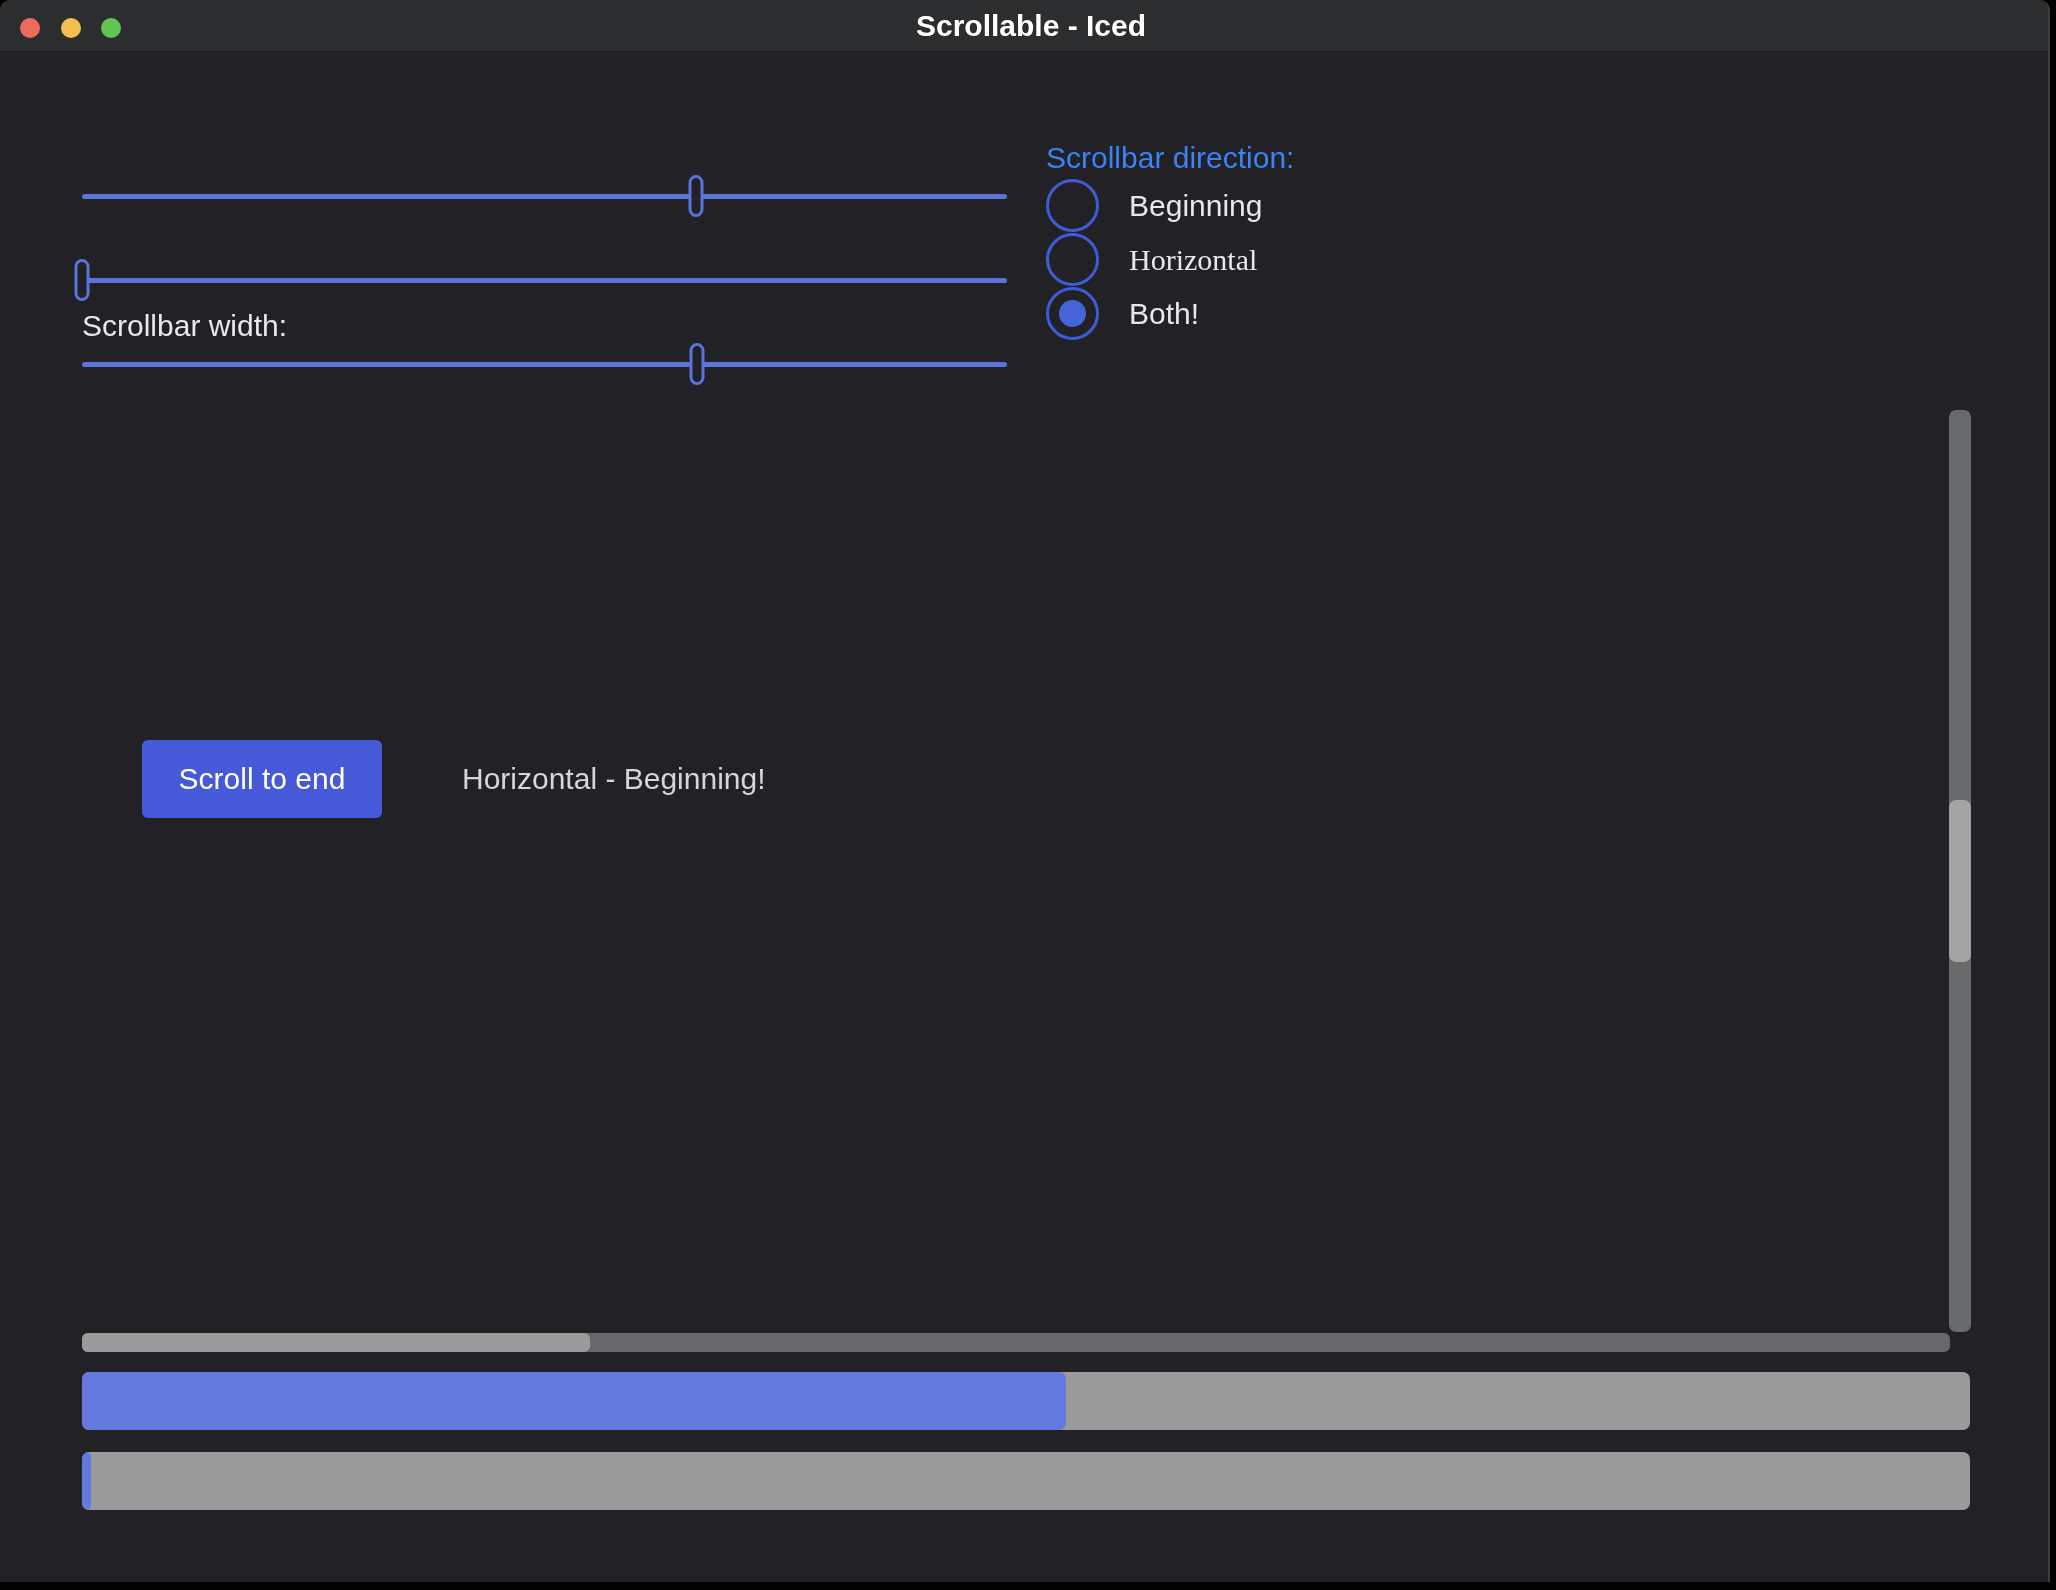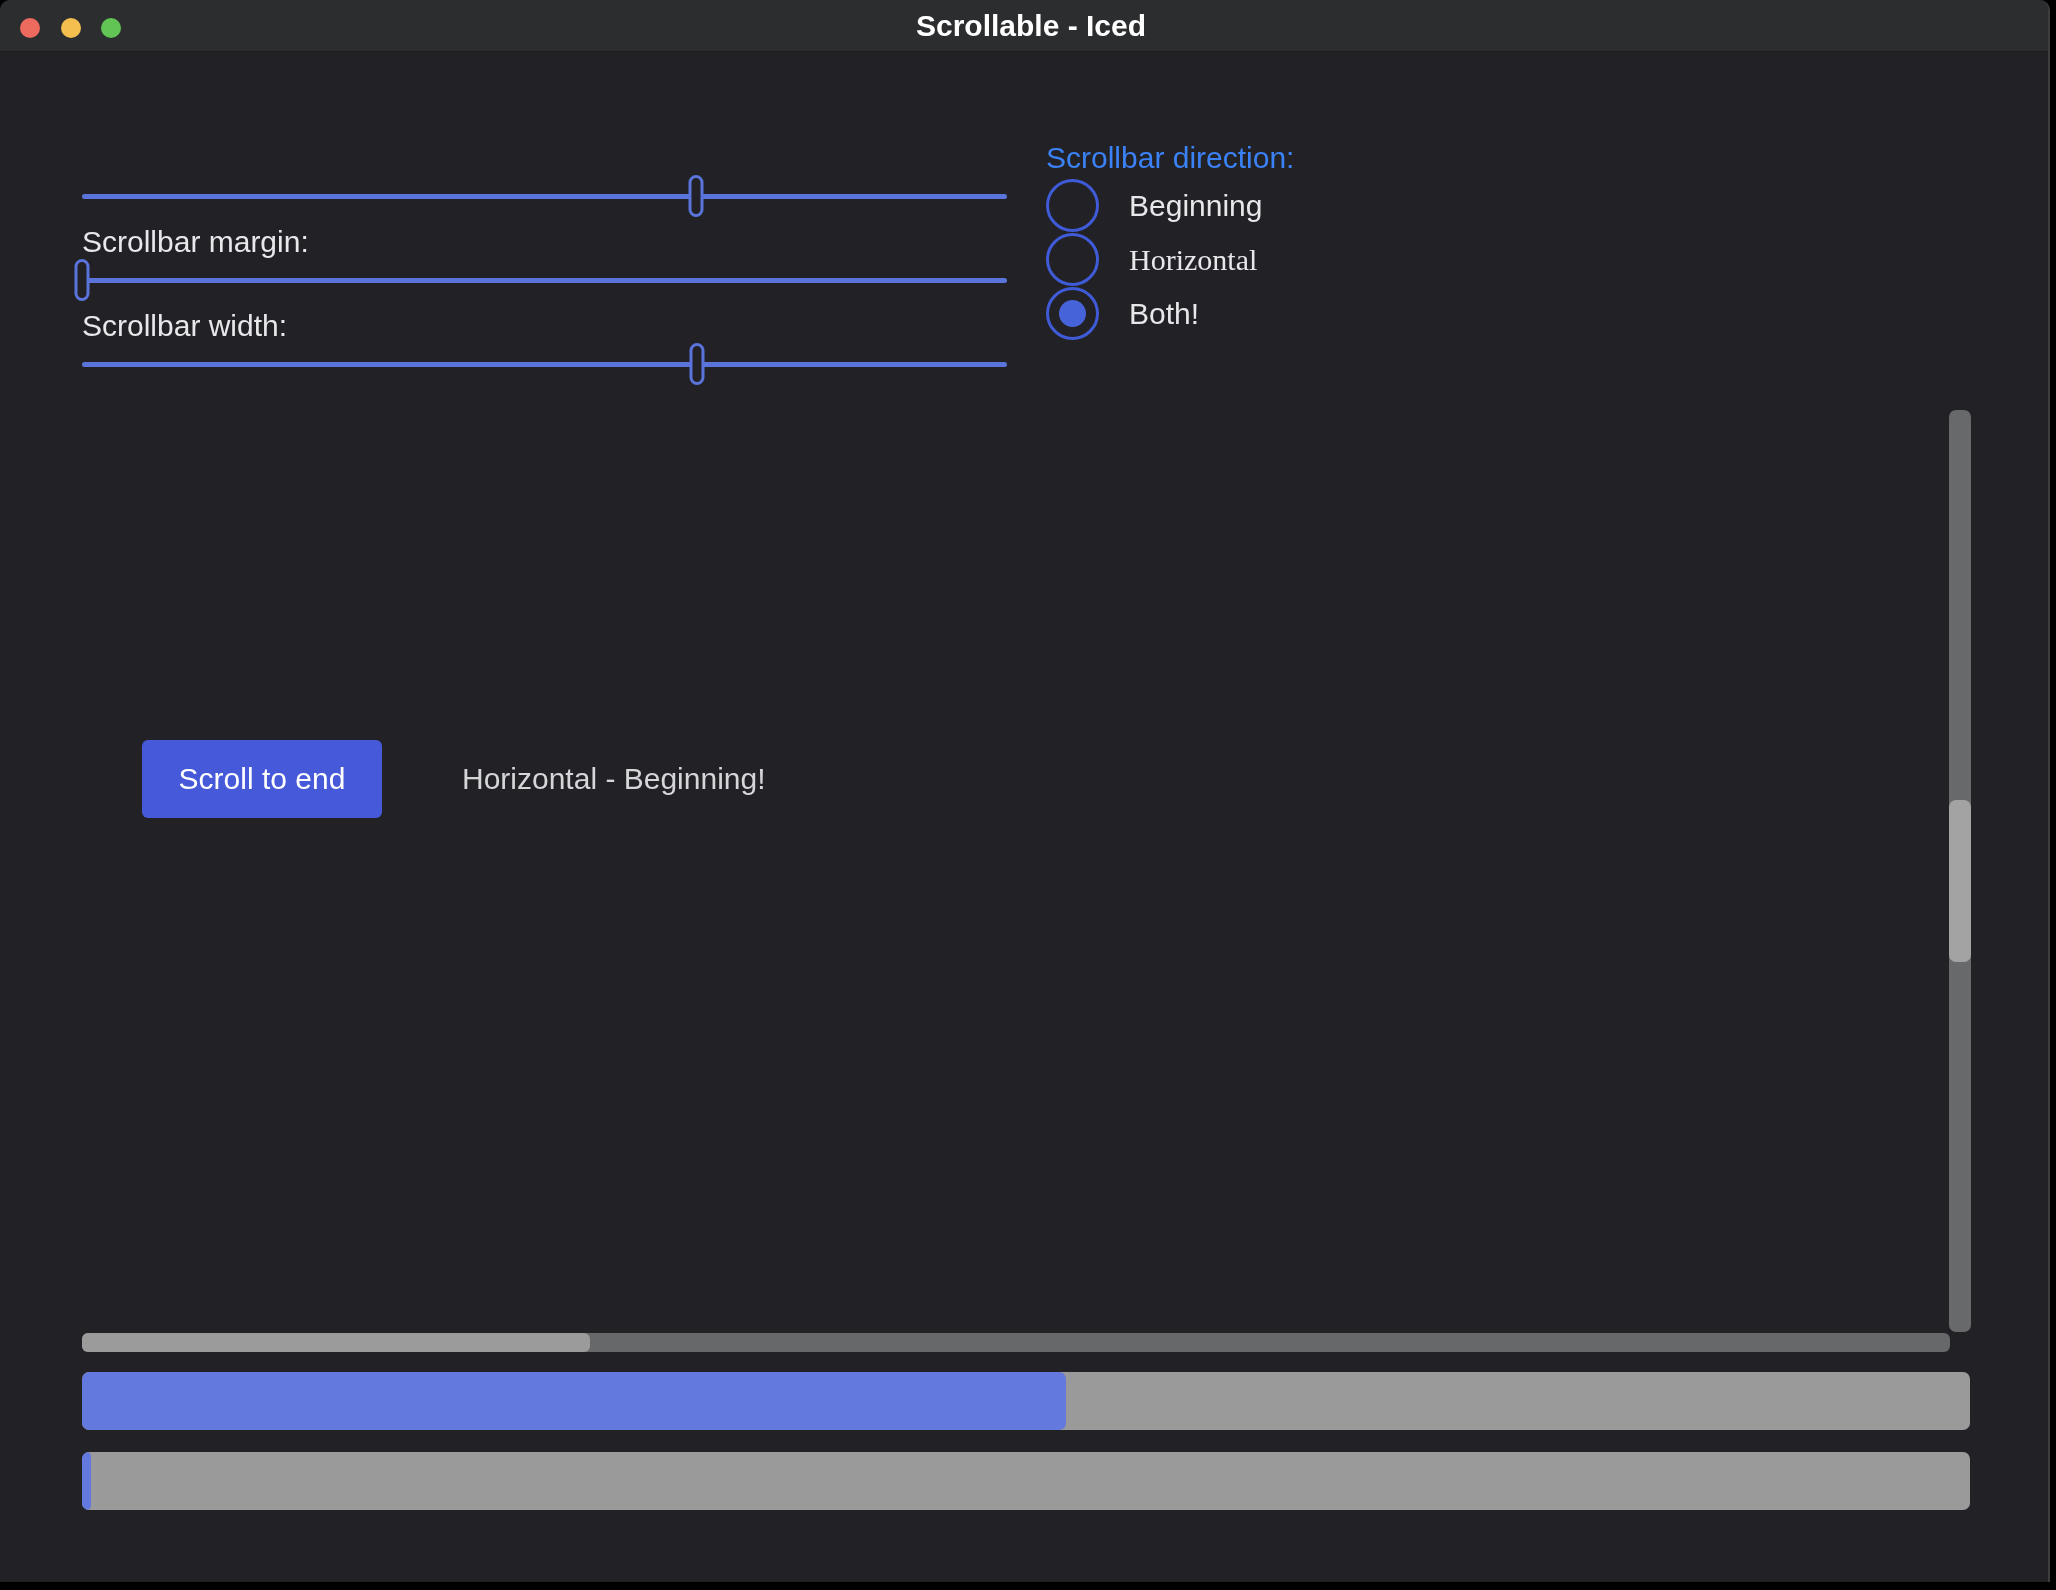--- a/index.html
+++ b/index.html
@@ -79,21 +79,20 @@
     <span class="light yellow"></span>
     <span class="light green"></span>
     <div class="title">Scrollable - Iced</div>
   </div>
 
   <div class="slider-group sg0">
     <div class="rail"></div>
     <div class="handle" style="left: 66.4%;"></div>
   </div>
   <div class="slider-group sg1">
-    <div class="slider-label">Scrollbar margin:</div>
     <div class="rail"></div>
     <div class="handle" style="left: 0%;"></div>
   </div>
   <div class="slider-group sg2">
     <div class="slider-label">Scrollbar width:</div>
     <div class="rail"></div>
     <div class="handle" style="left: 66.5%;"></div>
   </div>
 
   <div class="radio-panel">

